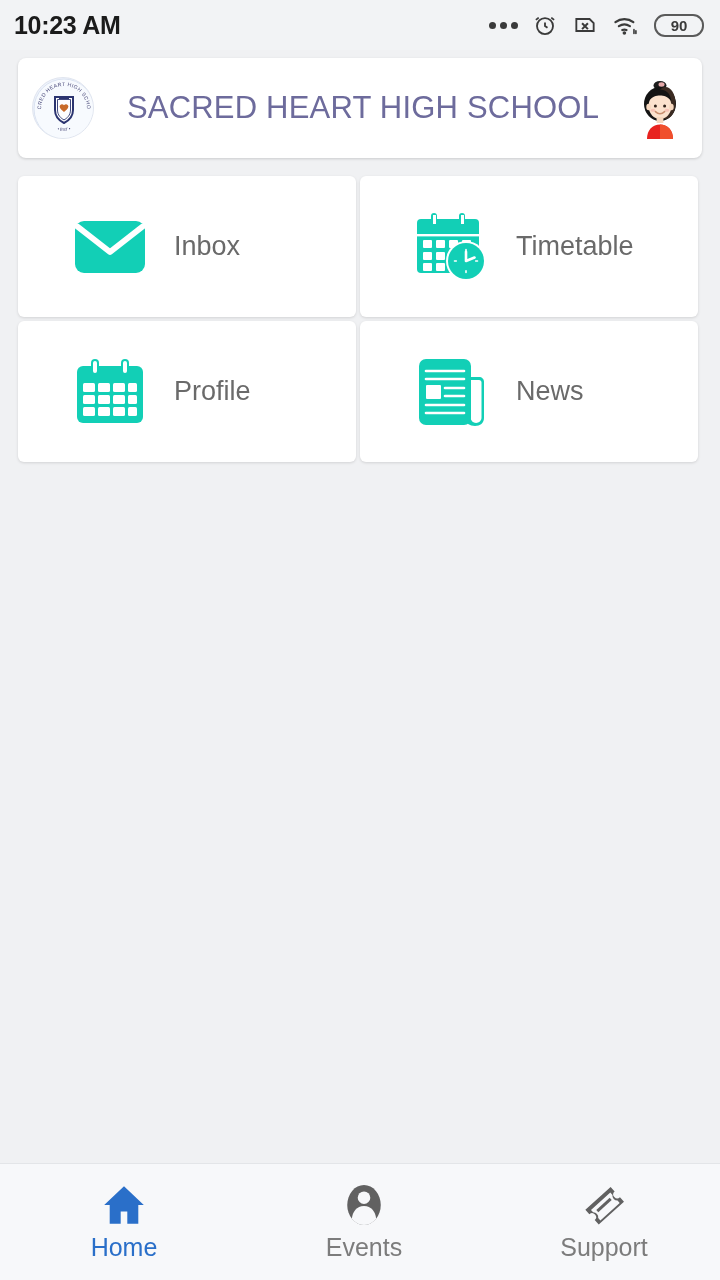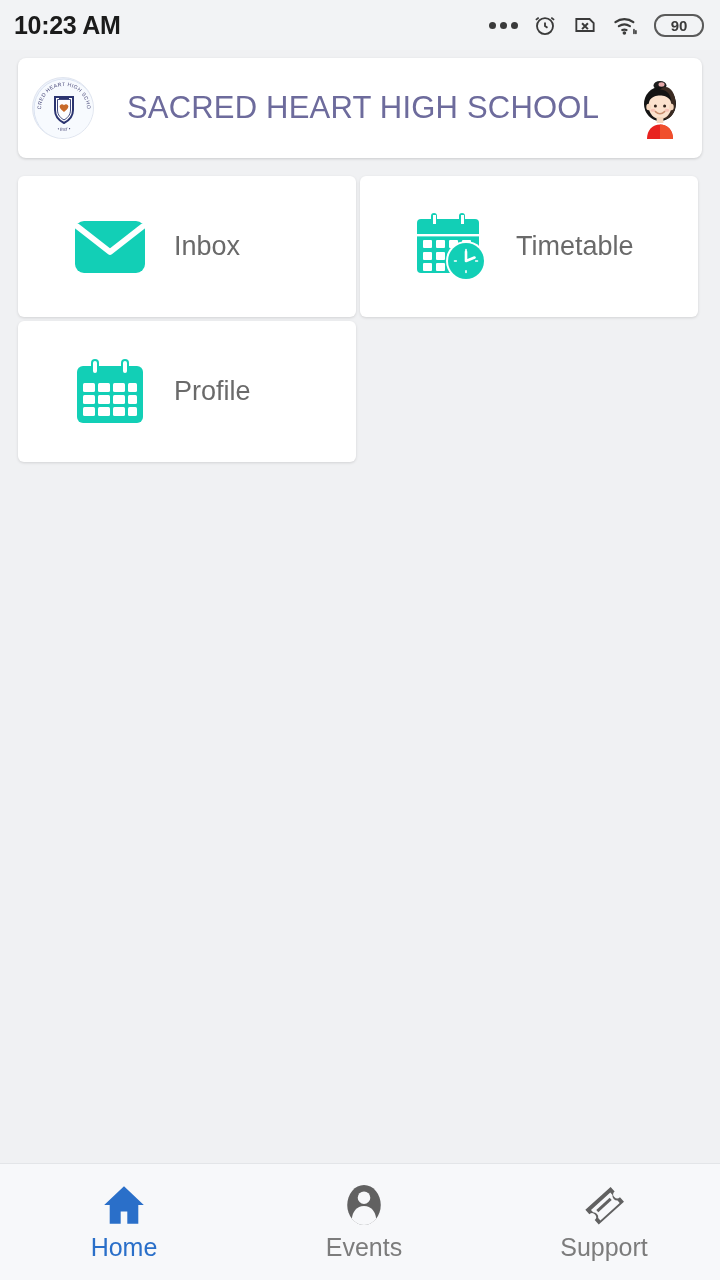--- a/index.html
+++ b/index.html
@@ -305,20 +305,39 @@
           <rect x="8" y="48" width="12" height="9" rx="1.5"></rect>
           <rect x="23" y="48" width="12" height="9" rx="1.5"></rect>
           <rect x="38" y="48" width="12" height="9" rx="1.5"></rect>
           <rect x="53" y="48" width="9" height="9" rx="1.5"></rect>
         </g>
       </svg>
     </div>
     <div class="tile-label">Profile</div>
   </div>
 
+  <div class="tile">
+    <div class="tile-icon">
+      <svg viewBox="0 0 74 70" width="74" height="70">
+        <path d="M50 20 h14 c3 0 5 2 5 5 v36 c0 5 -4 8 -9 8 c-5 0 -10 -3 -10 -8 z" fill="#12cfb6"></path>
+        <path d="M53 23 h11 c1.5 0 2.5 1 2.5 2.5 v35 c0 3.2 -2.4 5.4 -5.4 5.4 c-3 0 -5.4 -2.2 -5.4 -5.4 z" fill="#ffffff"></path>
+        <rect x="4" y="2" width="52" height="66" rx="7" fill="#12cfb6"></rect>
+        <g stroke="#ffffff" stroke-width="2.6" stroke-linecap="round">
+          <path d="M11 14 h38"></path>
+          <path d="M11 22 h38"></path>
+          <path d="M30 31 h19"></path>
+          <path d="M30 39 h19"></path>
+          <path d="M11 48 h38"></path>
+          <path d="M11 56 h38"></path>
+        </g>
+        <rect x="11" y="28" width="15" height="14" rx="1" fill="#ffffff"></rect>
+      </svg>
+    </div>
+    <div class="tile-label">News</div>
+  </div>
 
 </div>
 
 <div id="bottom-nav">
 
   <div class="nav-item active">
     <div class="nav-icon">
       <svg viewBox="0 0 40 38" width="44" height="42">
         <path d="M20 2 L38 19 h-5 v17 h-10 v-11 h-6 v11 H7 V19 H2 z" fill="#2a6fc9"></path>
       </svg>

